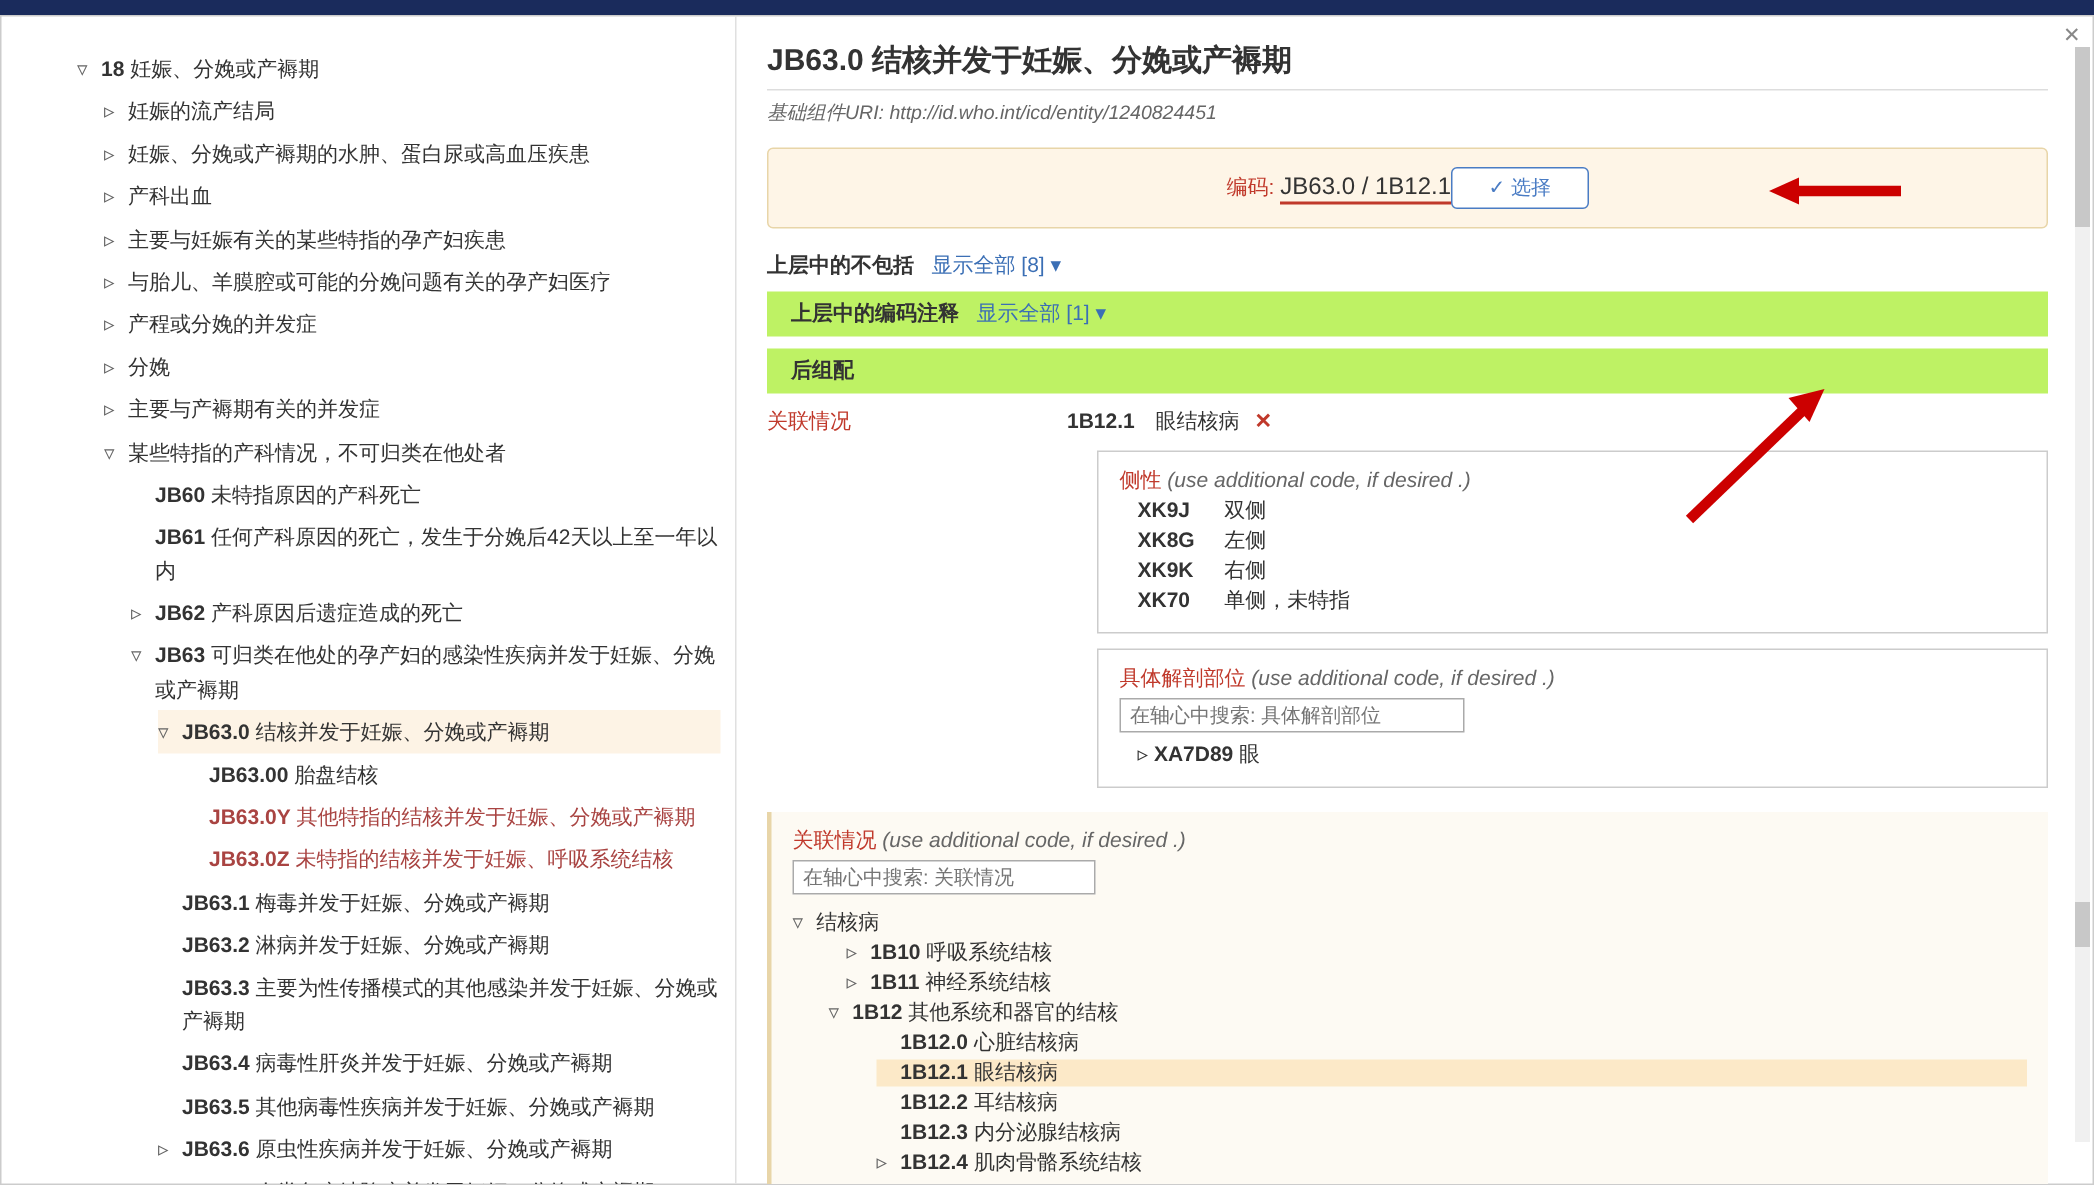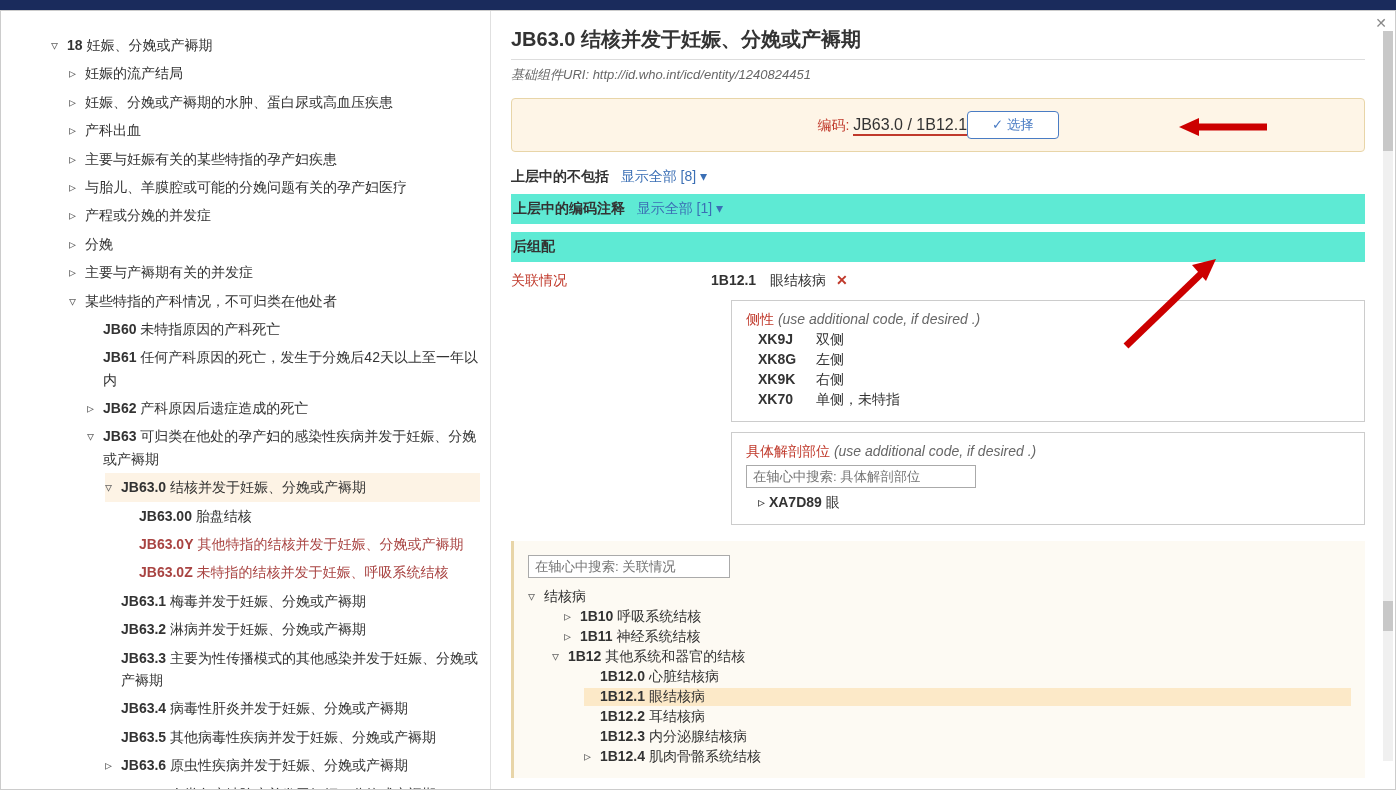--- a/index.html
+++ b/index.html
@@ -24,21 +24,21 @@
 h1.page-title { font-size: 20px; font-weight: bold; margin-bottom: 4px; border-bottom: 1px solid #ddd; padding-bottom: 6px; }
 .uri-line { text-align: left; color: #666; font-style: italic; font-size: 13px; margin: 6px 0 14px 0; }
 .code-box { background: #fef5e7; border: 1px solid #e8d5a8; border-radius: 4px; padding: 12px 16px; display: flex; align-items: center; justify-content: center; margin-bottom: 16px; position: relative; }
 .code-box .label { color: #c0392b; }
 .code-box .codes { color: #333; font-size: 16px; border-bottom: 2px solid #c0392b; padding-bottom: 1px; }
 .code-box .sel-btn { background: #fff; border: 1px solid #4a7cc4; color: #4a7cc4; padding: 4px 24px; border-radius: 4px; cursor: pointer; }
 .sel-btn::before { content: "✓ "; }
 .section-row { margin: 12px 0 6px 0; }
 .section-row b { font-weight: bold; }
 .link { color: #3b6fb5; cursor: pointer; }
-.gray-bar { background: #5eead4; padding: 6px 2px; font-weight: bold; margin: 8px 0; }
+.gray-bar { background: #bef264; padding: 6px 16px; font-weight: bold; margin: 8px 0; }
 .gray-bar .link { font-weight: normal; }
 .post-row { display: flex; align-items: flex-start; margin: 10px 0; position: relative; }
 .post-label { color: #c0392b; width: 200px; }
 .post-code { font-weight: bold; margin-right: 10px; }
 .remove-x { color: #c0392b; font-weight: bold; cursor: pointer; margin-left: 6px; }
 .sub-box { border: 1px solid #ccc; padding: 10px 14px; margin-left: 220px; margin-bottom: 10px; }
 .sub-box .hdr { color: #c0392b; }
 .sub-box .hint { font-style: italic; color: #666; }
 .sub-box .opt { margin: 2px 0 2px 12px; }
 .sub-box .opt .oc { font-weight: bold; display: inline-block; width: 54px; }
@@ -283,20 +283,21 @@
         </div>
     </div>
 
     <div class="sub-box">
       <div><span class="hdr">具体解剖部位</span> <span class="hint">(use additional code, if desired .)</span></div>
       <input type="text" placeholder="在轴心中搜索: 具体解剖部位" style="">
       <div class="opt">▹ <span class="oc" style="width:auto">XA7D89</span> <span>眼</span></div>
     </div>
 
     <div class="assoc-block">
+      <div><span class="ahdr">关联情况</span> <span class="ahint">(use additional code, if desired .)</span></div>
       <input type="text" placeholder="在轴心中搜索: 关联情况" style="">
       <div class="atree" id="atree">
         <div class="arow"><span class="atgl">▿</span> <span>结核病</span></div>
       <div class="arow" style="margin-left: 36px;"><span class="atgl">▹</span> <span class="acode">1B10</span> 呼吸系统结核</div>
           <div class="arow" style="margin-left: 36px;"><span class="atgl">▹</span> <span class="acode">1B11</span> 神经系统结核</div>
           <div class="arow" style="margin-left: 24px;"><span class="atgl">▿</span> <span class="acode">1B12</span> 其他系统和器官的结核</div>
           <div class="arow" style="margin-left: 56px;"><span class="atgl"></span> <span class="acode">1B12.0</span> 心脏结核病</div>
           <div class="arow hl" style="margin-left: 56px;"><span class="atgl"></span> <span class="acode">1B12.1</span> 眼结核病</div>
           <div class="arow" style="margin-left: 56px;"><span class="atgl"></span> <span class="acode">1B12.2</span> 耳结核病</div>
           <div class="arow" style="margin-left: 56px;"><span class="atgl"></span> <span class="acode">1B12.3</span> 内分泌腺结核病</div>

